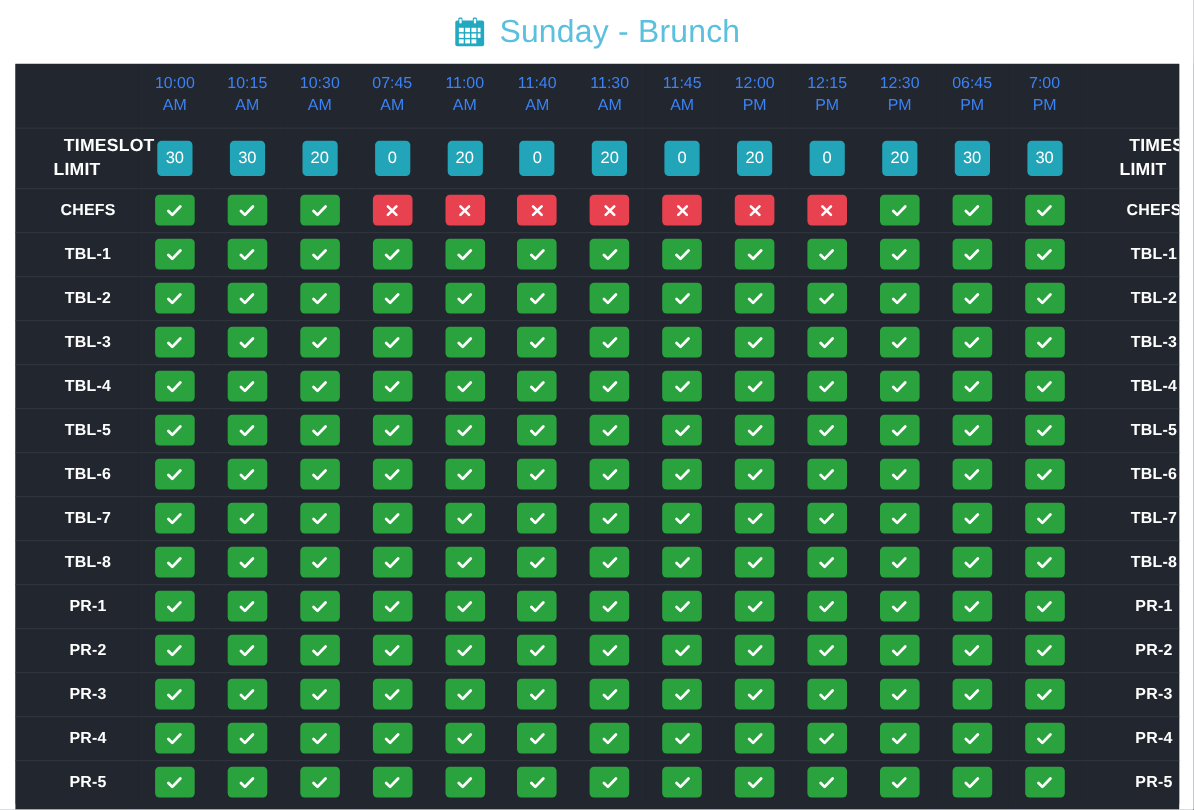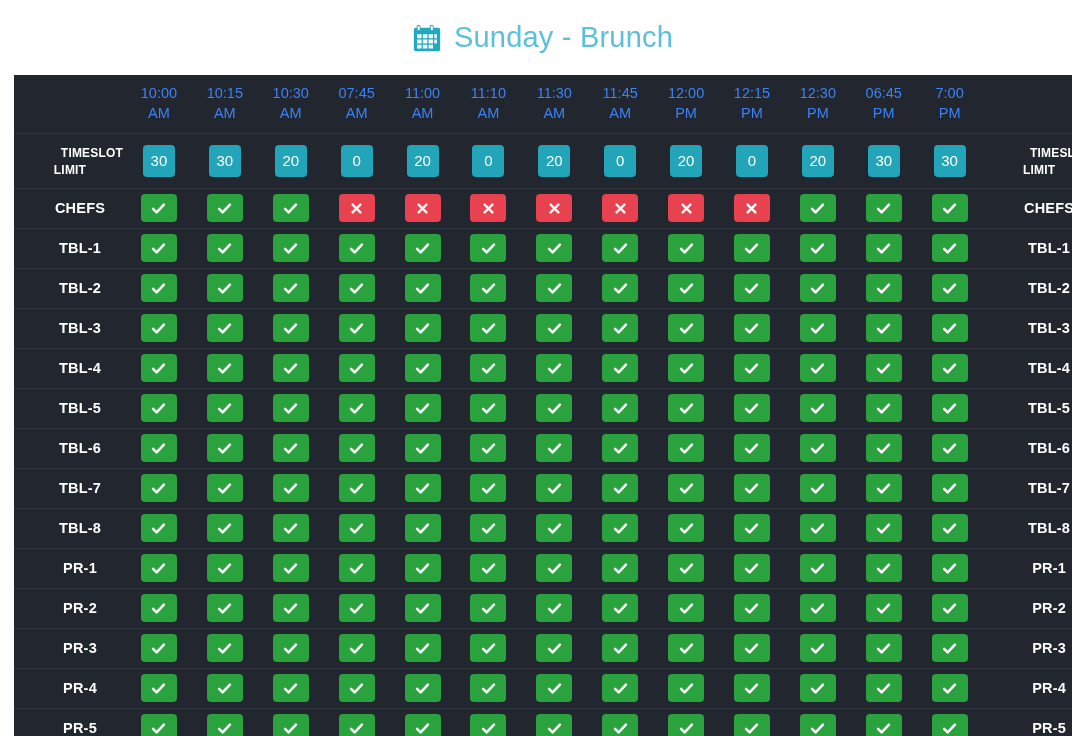--- a/index.html
+++ b/index.html
@@ -9,21 +9,21 @@
   }
   body {
     width: 1085px;
     height: 736px;
     font-family: "Liberation Sans", sans-serif;
     overflow: hidden;
   }
 
   
   .title-bar {
-    height: 75px;
+    height: 58px;
     display: flex;
     align-items: center;
     justify-content: center;
     gap: 12px;
     background: #ffffff;
   }
   .cal-icon {
     width: 30px;
     height: 30px;
     display: block;
@@ -76,21 +76,21 @@
   .time-l1, .time-l2 { display: block; }
 
   
   tr.limit-row { height: 55px; }
   tr.limit-row td {
     background: #22262e;
     border-top: 1px solid #31363f;
   }
   .side-label {
     color: #ffffff;
-    font-size: 12px;
+    font-size: 16px;
     font-weight: bold;
     line-height: 1.35;
     letter-spacing: 0.2px;
     padding-left: 44px;
   }
   .side-label .sl2 { display: block; }
   .pill {
     display: inline-flex;
     align-items: center;
     justify-content: center;
@@ -195,21 +195,21 @@
           </th>
           <th>
             <span class="time-l1">07:45</span>
             <span class="time-l2">AM</span>
           </th>
           <th>
             <span class="time-l1">11:00</span>
             <span class="time-l2">AM</span>
           </th>
           <th>
-            <span class="time-l1">11:10</span>
+            <span class="time-l1">11:40</span>
             <span class="time-l2">AM</span>
           </th>
           <th>
             <span class="time-l1">11:30</span>
             <span class="time-l2">AM</span>
           </th>
           <th>
             <span class="time-l1">11:45</span>
             <span class="time-l2">AM</span>
           </th>

